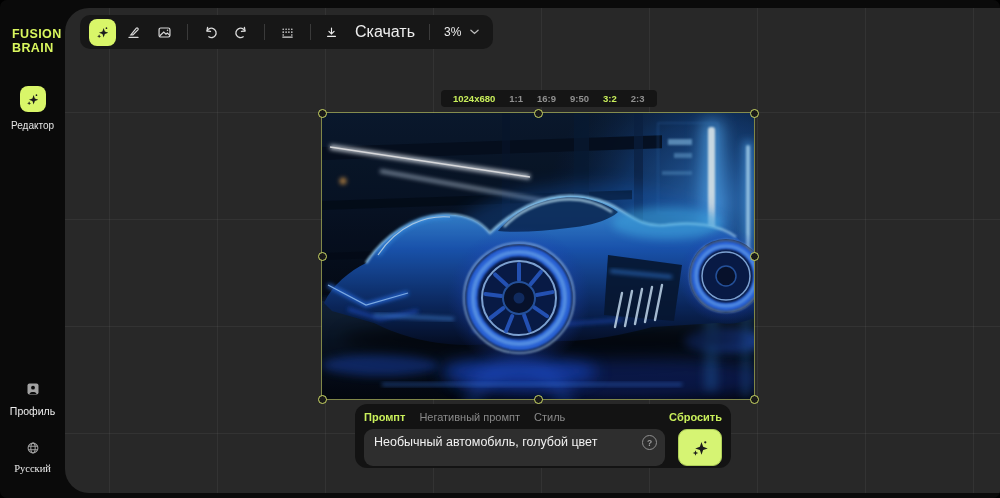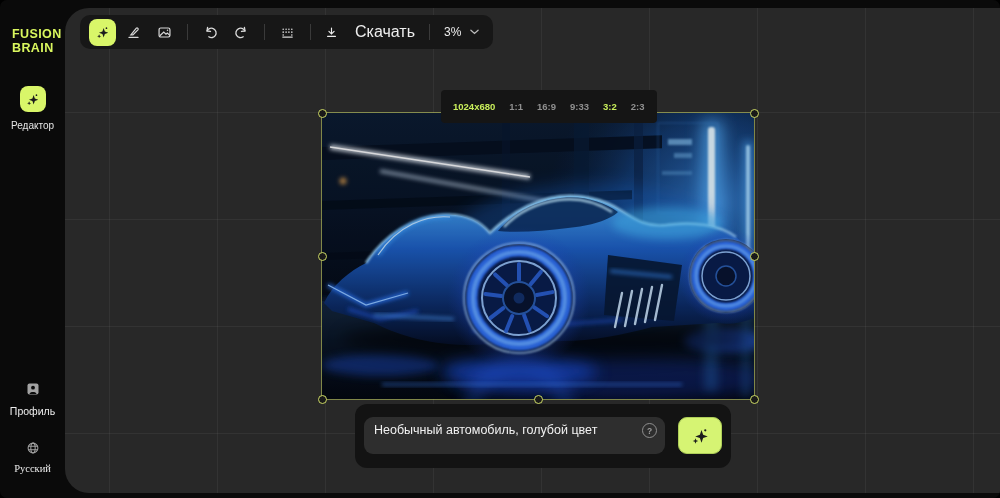--- a/index.html
+++ b/index.html
@@ -28,21 +28,21 @@
            display:flex;align-items:center;padding:0 7px;z-index:30;}
   .tool-btn{width:27px;height:27px;border-radius:8px;display:flex;align-items:center;
             justify-content:center;margin:0 2px;}
   .tool-btn.active{background:#d9f669;}
   .tool-sep{width:1px;height:16px;background:#3a3a3a;margin:0 7px;}
   .tool-text-btn{display:flex;align-items:center;gap:17px;color:#ededed;font-size:16px;padding:0 7px;}
   .zoom-btn{display:flex;align-items:center;gap:9px;color:#ededed;font-size:12px;padding:0 7px;}
 
   
   .aspect-bar{position:absolute;left:441px;top:90px;height:17px;background:#151515;border-radius:4px;
-              display:flex;align-items:flex-start;padding:8px 5px;z-index:25;}
+              display:flex;align-items:flex-start;padding:0 5px;z-index:25;}
   .aspect-item{font-size:9.5px;font-weight:700;color:#909090;padding:0 7px;line-height:17px;}
   .aspect-item.green{color:#c9ef5b;}
 
   
   .gen-image{position:absolute;left:322px;top:113px;width:432px;height:286px;z-index:10;
              outline:1px solid rgba(200,214,100,.55);}
   .handle{position:absolute;width:7px;height:7px;border-radius:50%;background:#191919;
           border:1.5px solid #ccd965;z-index:20;}
 
   
@@ -171,21 +171,21 @@
       <svg width="9" height="6" viewBox="0 0 10 6" fill="none" stroke="#bdbdbd" stroke-width="1.4" stroke-linecap="round">
         <polyline points="1,1 5,4.6 9,1"></polyline>
       </svg>
     </div>
   </div>
 
   <div class="aspect-bar">
     <span class="aspect-item green">1024x680</span>
     <span class="aspect-item">1:1</span>
     <span class="aspect-item">16:9</span>
-    <span class="aspect-item">9:33</span>
+    <span class="aspect-item">9:50</span>
     <span class="aspect-item green">3:2</span>
     <span class="aspect-item">2:3</span>
   </div>
 
   <div class="gen-image">
     <svg width="432" height="286" viewBox="0 0 432 286">
       <defs>
         <linearGradient id="wall" x1="0" y1="0" x2="0" y2="1">
           <stop offset="0" stop-color="#0c1c31"></stop>
           <stop offset="0.5" stop-color="#081426"></stop>
@@ -340,20 +340,26 @@
   <div class="handle" style="left:318px;top:109px;"></div>
   <div class="handle" style="left:534px;top:109px;"></div>
   <div class="handle" style="left:750px;top:109px;"></div>
   <div class="handle" style="left:318px;top:252px;"></div>
   <div class="handle" style="left:750px;top:252px;"></div>
   <div class="handle" style="left:318px;top:395px;"></div>
   <div class="handle" style="left:534px;top:395px;"></div>
   <div class="handle" style="left:750px;top:395px;"></div>
 
   <div class="prompt-panel">
+    <div class="tabs-row">
+      <span class="tab active">Промпт</span>
+      <span class="tab">Негативный промпт</span>
+      <span class="tab">Стиль</span>
+      <span class="reset-link">Сбросить</span>
+    </div>
     <div class="input-row">
       <div class="prompt-input">
         <span class="prompt-text">Необычный автомобиль, голубой цвет</span>
         <span class="info-icon">?</span>
       </div>
       <div class="gen-btn">
         <svg width="20" height="20" viewBox="0 0 16 16">
           <path d="M9.2 3.2 L10.5 7 L14.2 8.3 L10.5 9.6 L9.2 13.4 L7.9 9.6 L4.2 8.3 L7.9 7 Z" fill="#1c1c1c"></path>
           <path d="M4.4 9.8 L5 11.4 L6.6 12 L5 12.6 L4.4 14.2 L3.8 12.6 L2.2 12 L3.8 11.4 Z" fill="#1c1c1c"></path>
           <circle cx="12.2" cy="3.4" r="0.9" fill="#1c1c1c"></circle>

